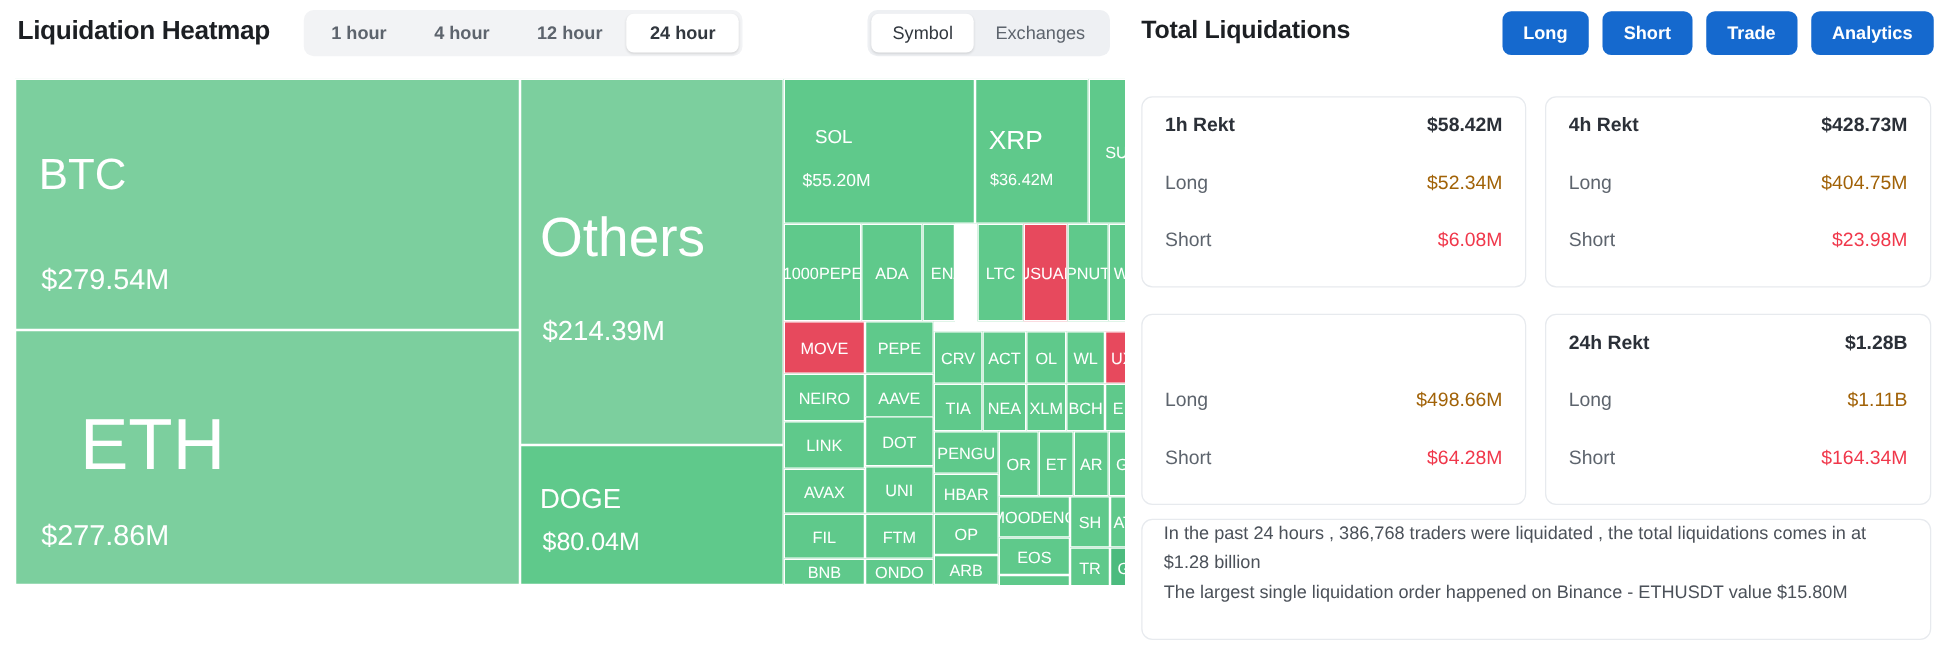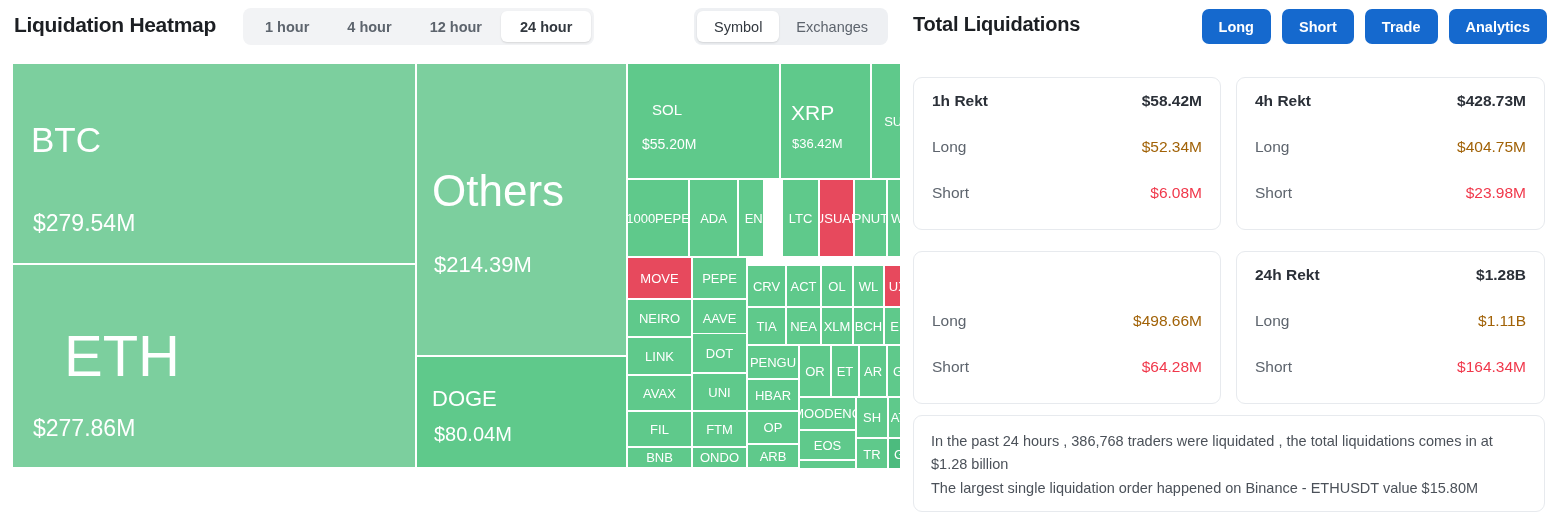--- a/index.html
+++ b/index.html
@@ -119,21 +119,21 @@
   .stat-row.head .v { font-weight: 700; color: #2b3038; }
   .stat-row.long .k { color: #5d646d; }
   .stat-row.long .v { color: #a16207; }
   .stat-row.short .k { color: #5d646d; }
   .stat-row.short .v { color: #f0384b; }
 
   .summary {
     position: absolute; left: 913px; top: 415px;
     width: 632px; height: 97px;
     background: #ffffff; border: 1px solid #e7eaee; border-radius: 9px;
-    padding: 14px 17px;
+    padding: 0 17px;
   }
   .summary p {
     font-size: 14.5px; color: #4b5159; line-height: 1.62;
   }
 </style>
 </head>
 <body>
 
 <div class="topbar">
 

